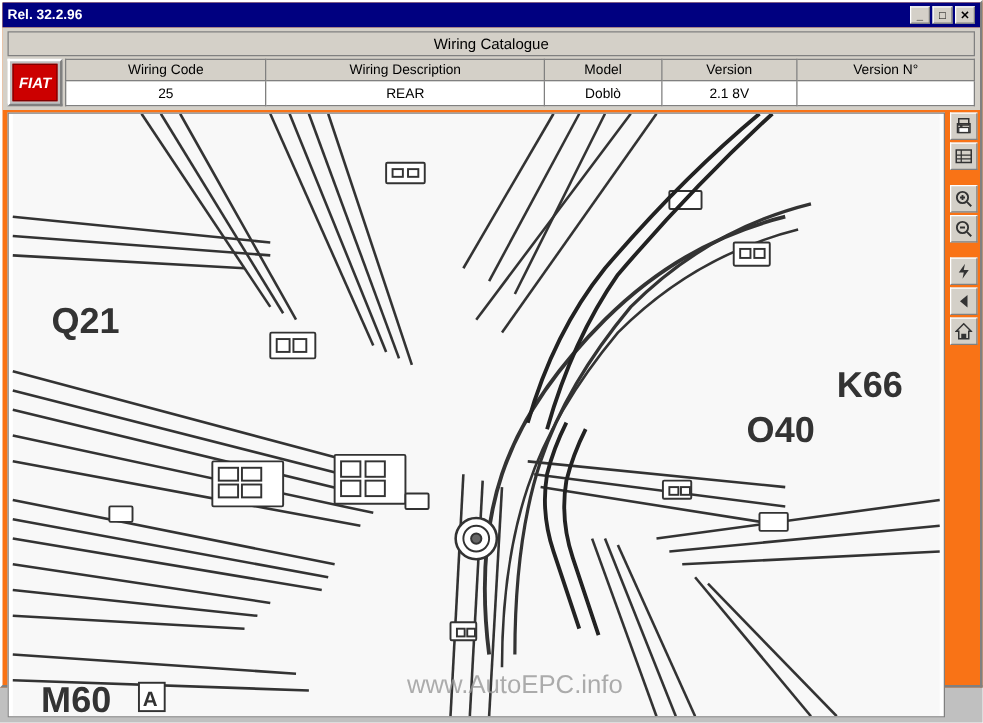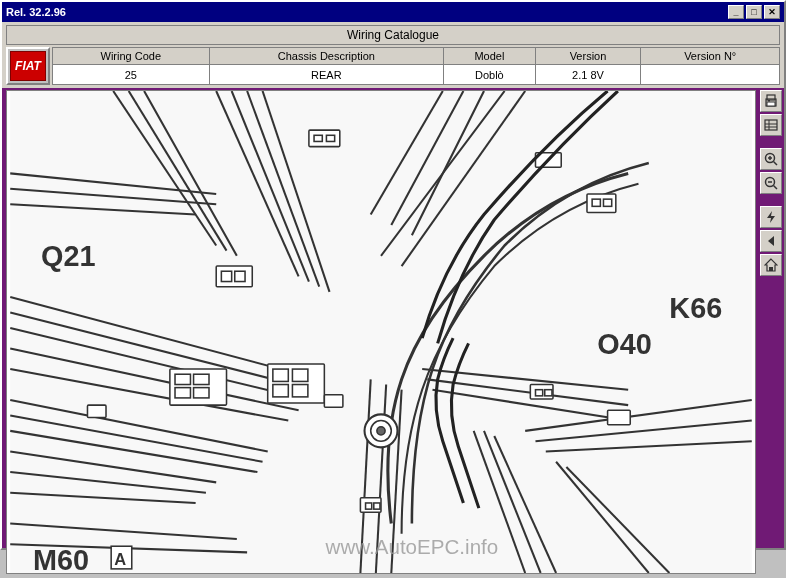--- a/index.html
+++ b/index.html
@@ -10,21 +10,21 @@
       background: #c0c0c0;
       font-family: 'Arial', sans-serif;
       font-size: 11px;
       overflow: hidden;
     }
 
     
     .window {
       width: 786px;
       height: 550px;
-      background: #701a75;
+      background: #f97316;
       border: 2px solid #808080;
       border-top-color: #ffffff;
       border-left-color: #ffffff;
       position: relative;
     }
 
     
     .title-bar {
       height: 20px;
       background: #000080;
@@ -217,21 +217,21 @@
     <div class="header-info-row">
 
       <div class="fiat-logo">
         <div class="fiat-logo-inner">FIAT</div>
       </div>
 
       <table class="info-table">
         <thead>
           <tr>
             <th>Wiring Code</th>
-            <th>Chassis Description</th>
+            <th>Wiring Description</th>
             <th>Model</th>
             <th>Version</th>
             <th>Version N°</th>
           </tr>
         </thead>
         <tbody>
           <tr>
             <td>25</td>
             <td>REAR</td>
             <td>Doblò</td>

